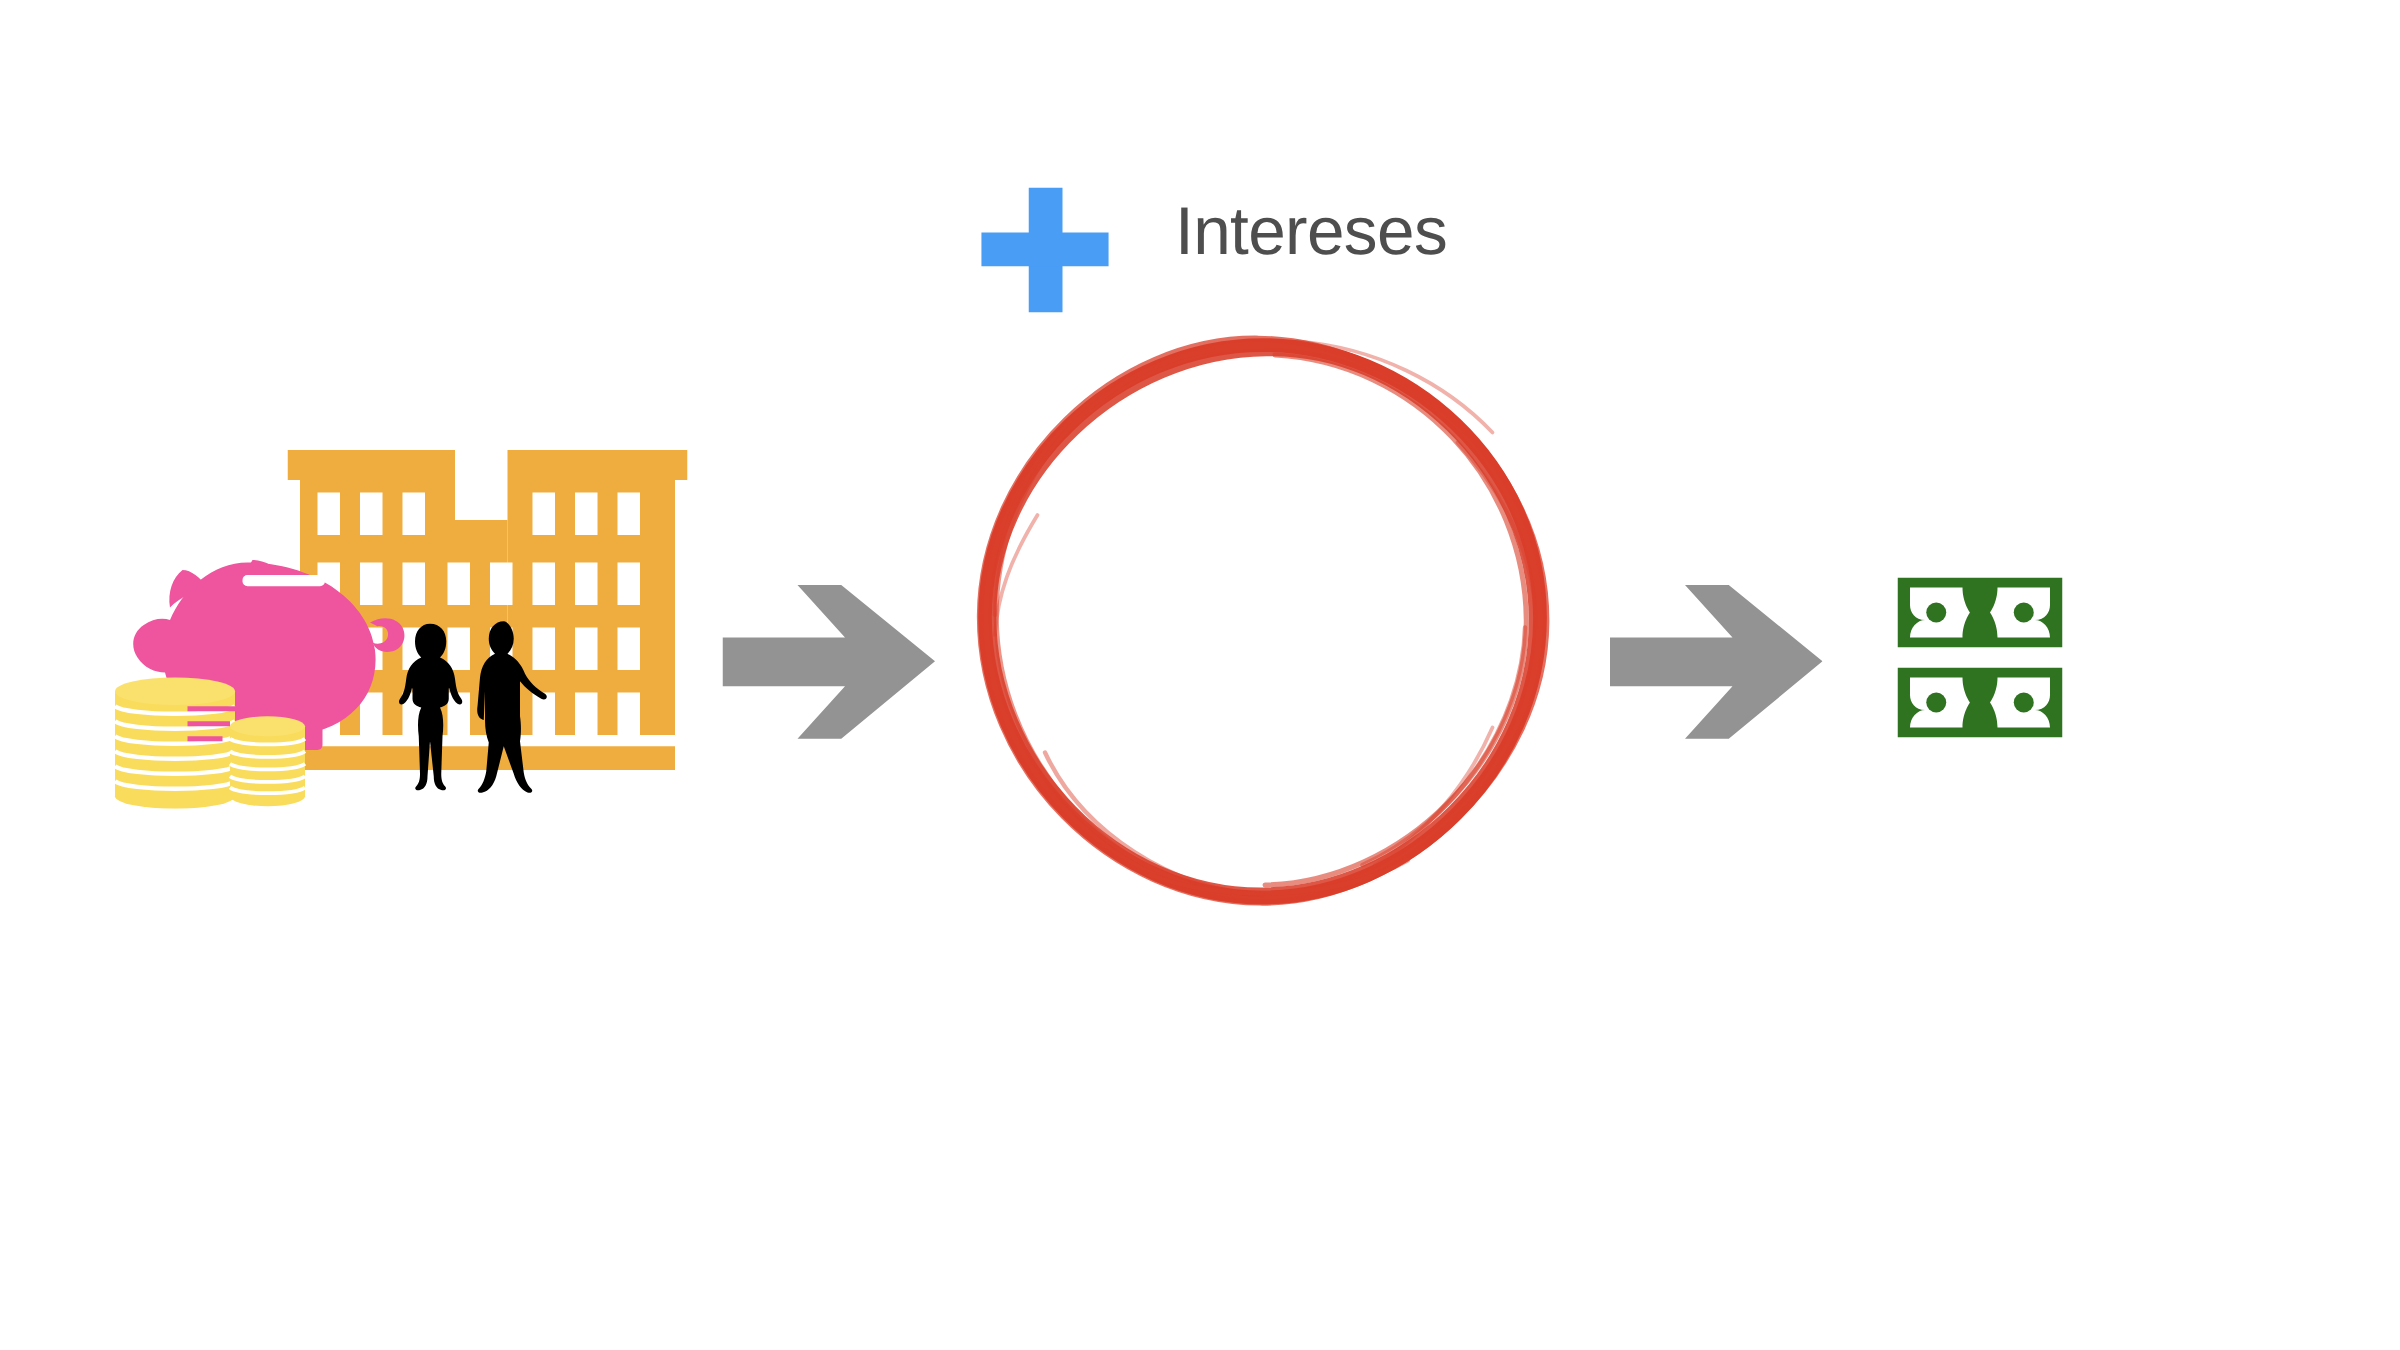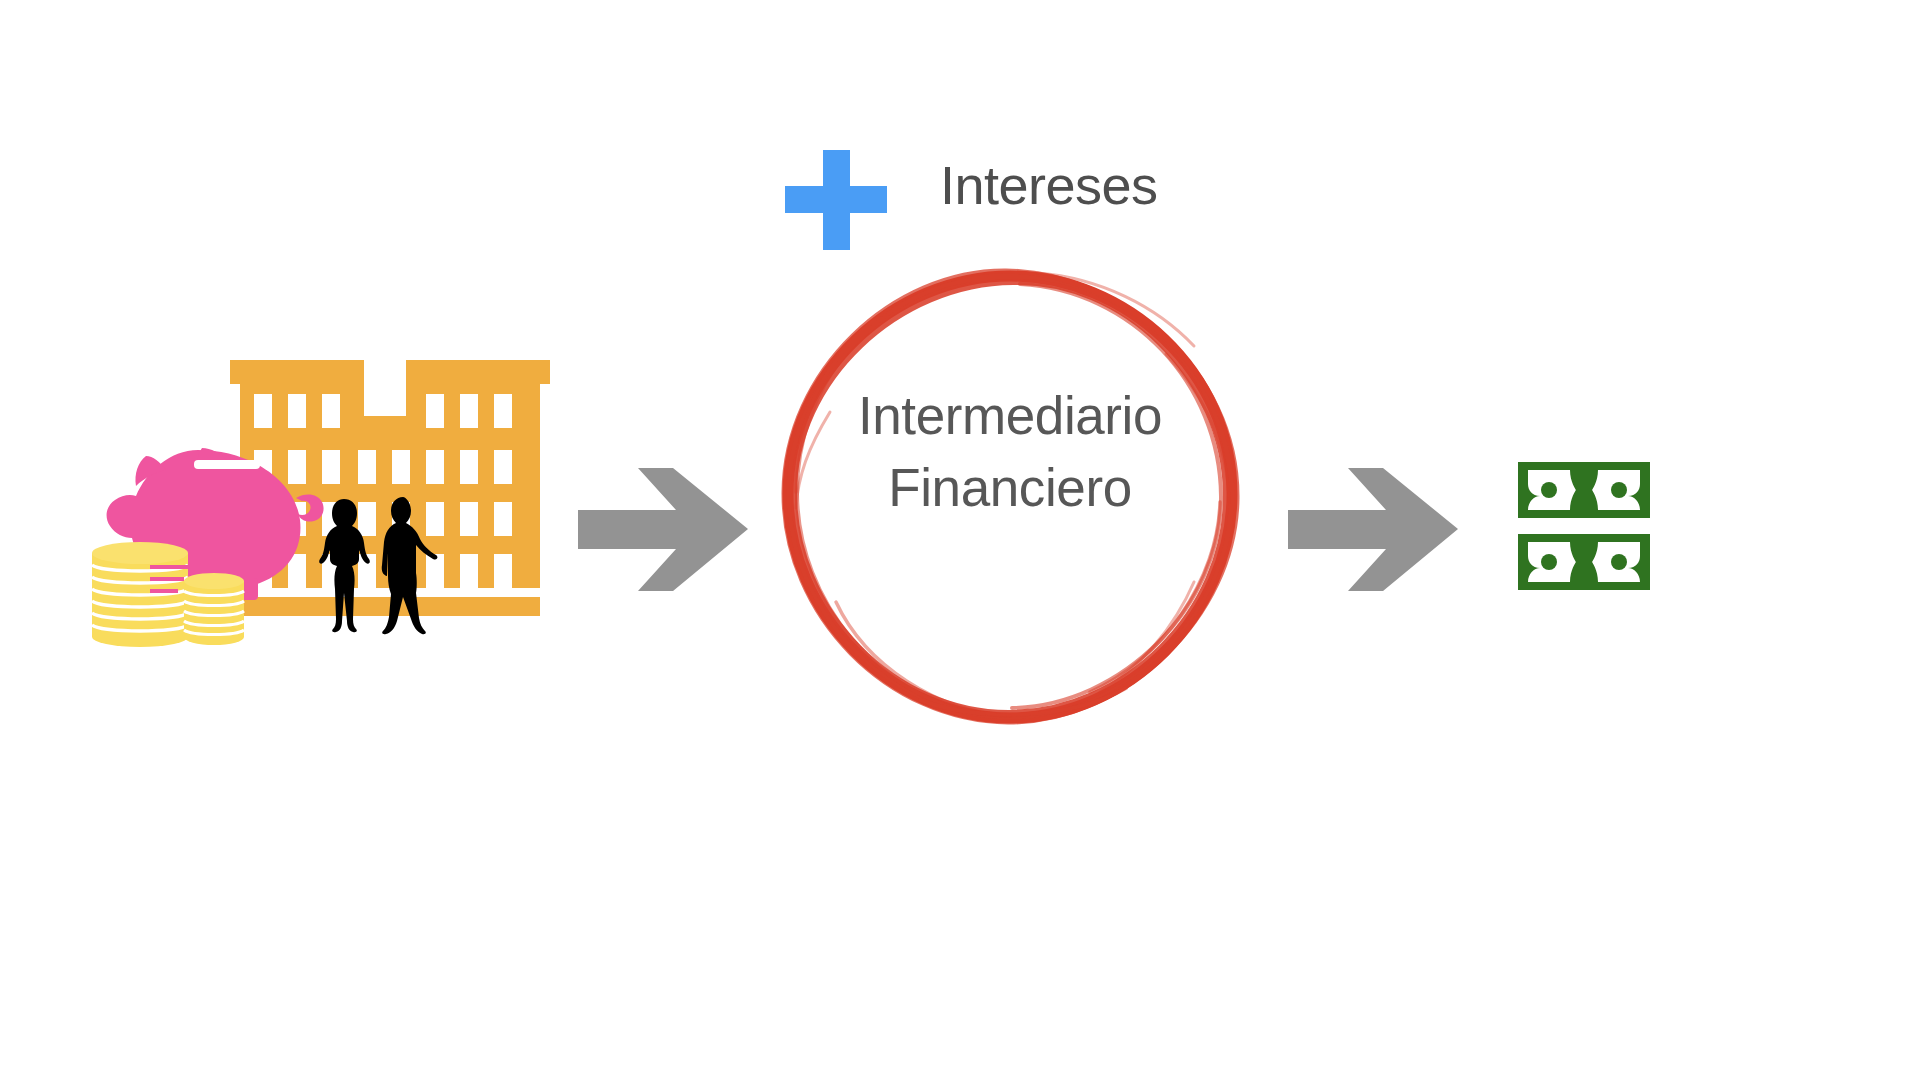--- a/index.html
+++ b/index.html
@@ -115,24 +115,20 @@
         <path d="M120 46 C 54 92 24 160 26 230" stroke-width="3.5" opacity="0.5"></path>
         <path d="M320 430 C 392 398 448 318 450 240" stroke-width="3.5" opacity="0.5"></path>
         <path d="M66 340 C 96 404 168 450 240 454" stroke-width="3.5" opacity="0.45"></path>
         <path d="M396 92 C 440 140 458 190 459 240" stroke-width="3" opacity="0.45"></path>
         <path d="M150 438 C 210 460 300 458 356 426" stroke-width="4" opacity="0.5"></path>
         <path d="M424 320 C 404 366 370 406 330 430" stroke-width="3" opacity="0.4"></path>
         <path d="M60 150 C 38 186 28 214 26 246" stroke-width="3" opacity="0.4"></path>
         <path d="M268 11 C 330 16 386 44 424 84" stroke-width="3" opacity="0.4"></path>
       </g>
     </svg>
-    <div class="abs" id="circle-text">
-      <div>Intermediario</div>
-      <div>Financiero</div>
-    </div>
   </div>
 
   <svg class="abs arrow-shape" id="arrow-1" viewBox="0 0 170 135">
     <polygon points="0,48 98,48 60,6 95,6 170,67 95,129 60,129 98,87 0,87" fill="#939393"></polygon>
   </svg>
 
   <svg class="abs arrow-shape" id="arrow-2" viewBox="0 0 170 135">
     <polygon points="0,48 98,48 60,6 95,6 170,67 95,129 60,129 98,87 0,87" fill="#939393"></polygon>
   </svg>
 

